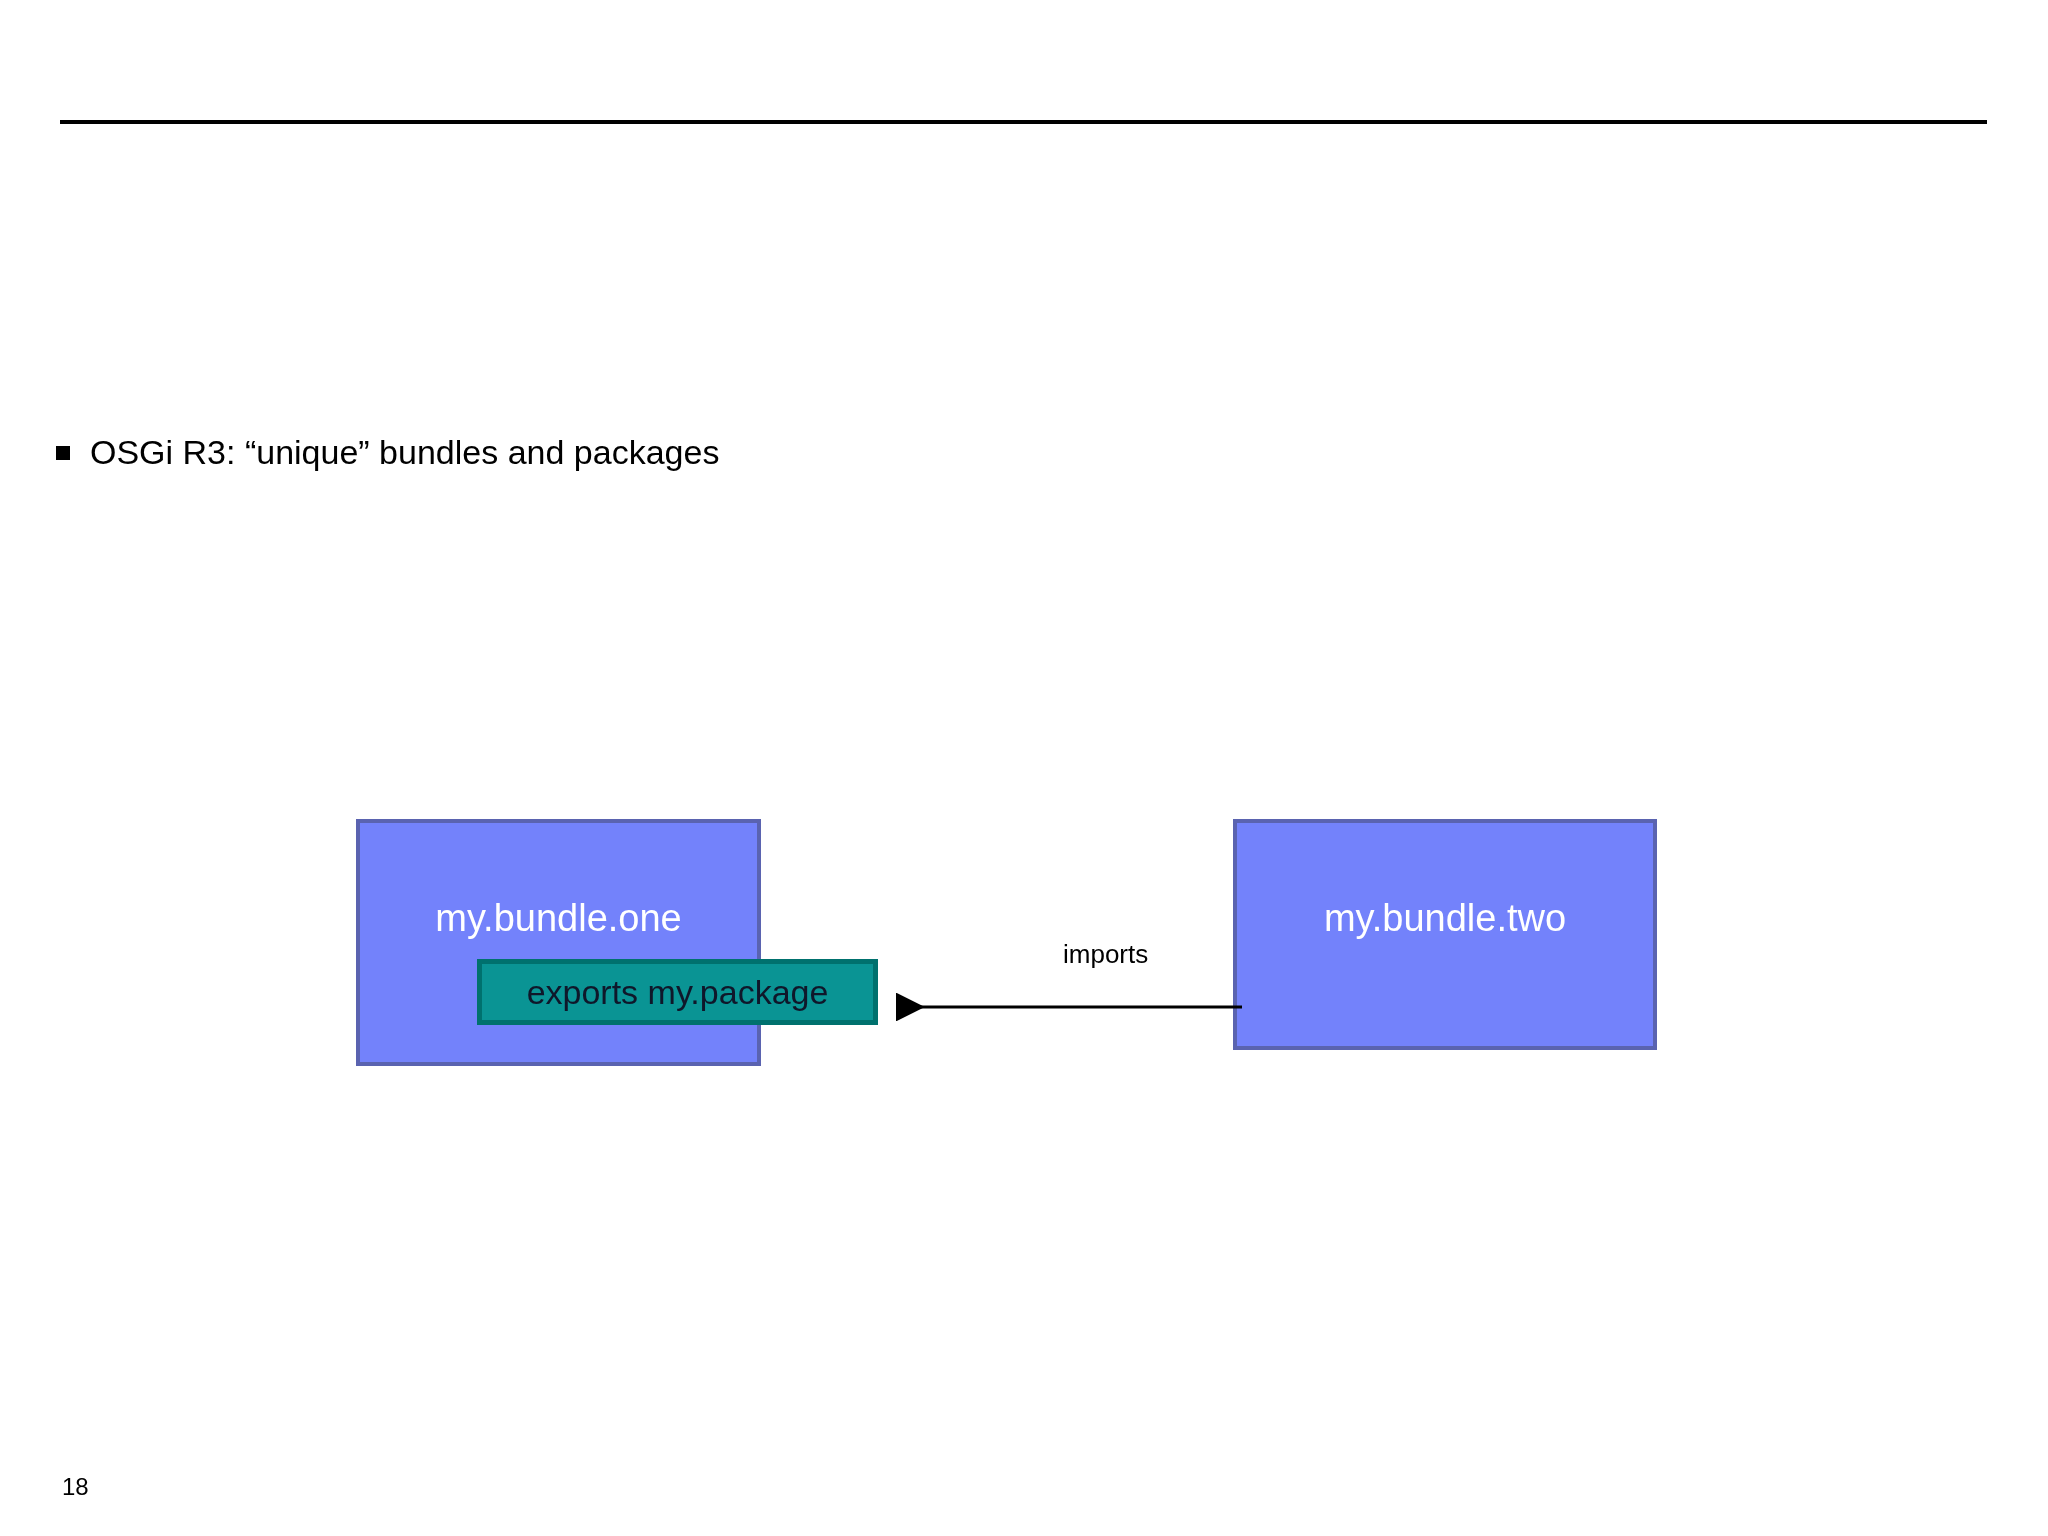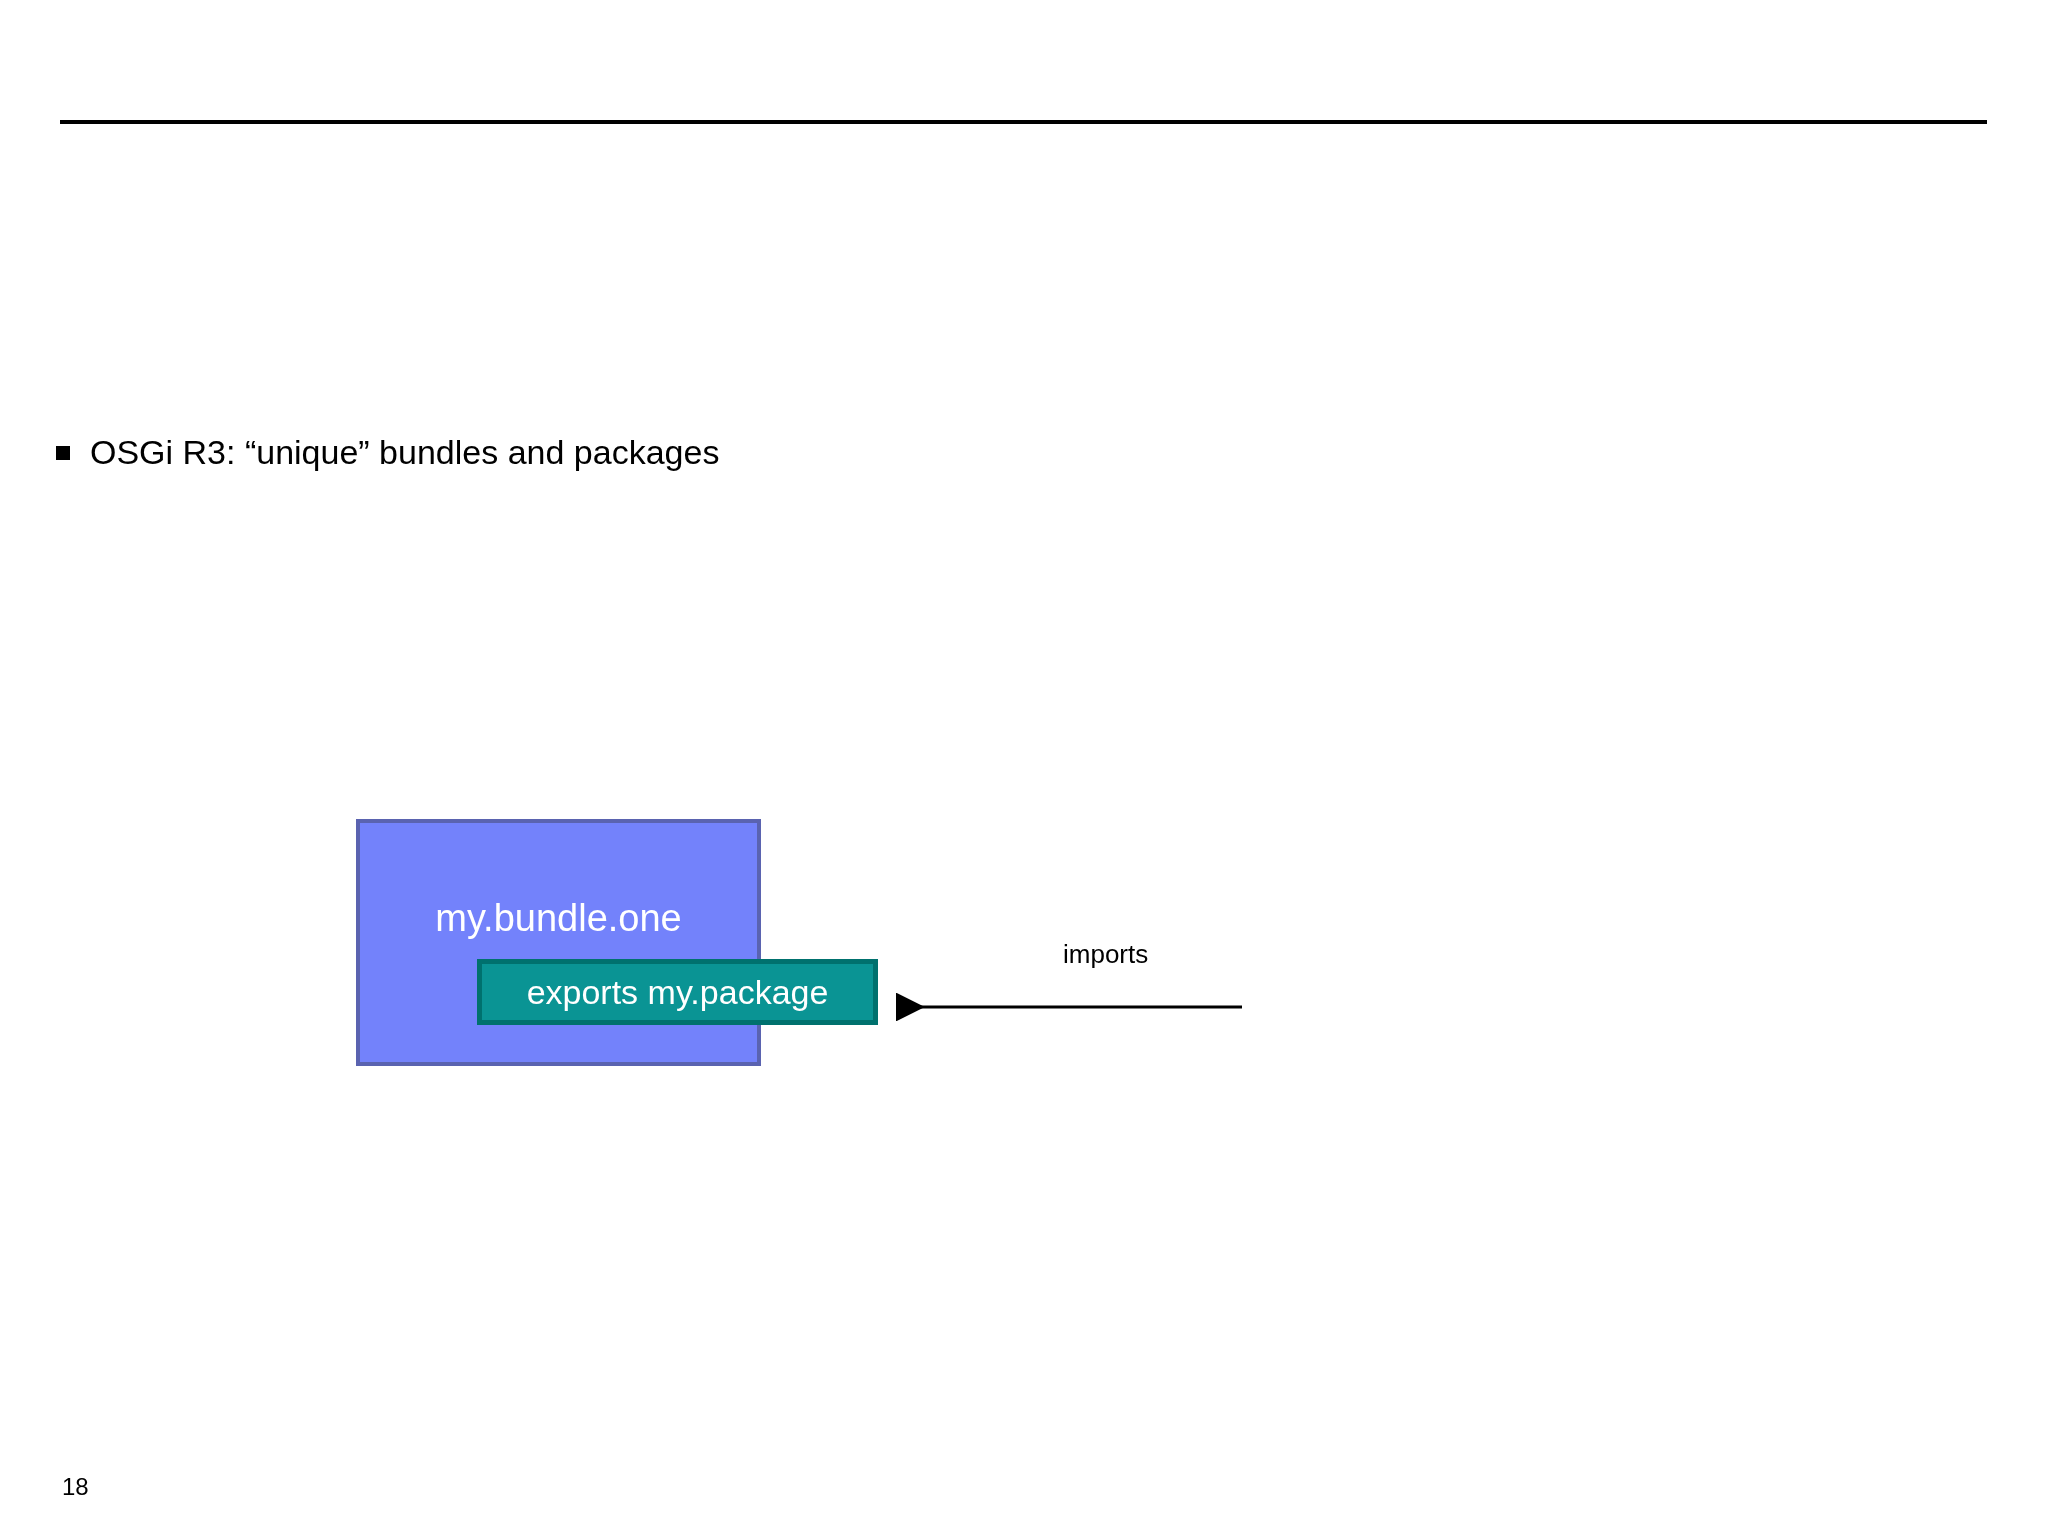--- a/index.html
+++ b/index.html
@@ -141,21 +141,21 @@
     height: 66px;
     background: #0a9494;
     border: 5px solid #00716e;
     box-sizing: border-box;
     display: flex;
     align-items: center;
     justify-content: center;
     z-index: 5;
   }
   #package-box .package-label {
-    color: #ffffff;
+    color: #0f172a;
     font-size: 34px;
     line-height: 40px;
     white-space: nowrap;
   }
 
   
   #import-arrow {
     position: absolute;
     left: 870px;
     top: 960px;
@@ -200,20 +200,23 @@
       <span class="bullet-text">OSGi R3: “unique” bundles and packages</span>
     </div>
   </div>
 
   <div id="diagram">
 
     <div class="bundle-box" id="bundle-one">
       <span class="bundle-label">my.bundle.one</span>
     </div>
 
+    <div class="bundle-box" id="bundle-two">
+      <span class="bundle-label">my.bundle.two</span>
+    </div>
 
     <div id="package-box">
       <span class="package-label">exports my.package</span>
     </div>
 
     <svg id="import-arrow" viewBox="0 0 380 90" xmlns="http://www.w3.org/2000/svg">
       <defs>
         <marker id="arrowhead-left" markerWidth="10" markerHeight="9" refX="9" refY="4.5" orient="auto" markerUnits="strokeWidth">
           <path d="M 9,0 L 0,4.5 L 9,9 z" fill="#000000"></path>
         </marker>

